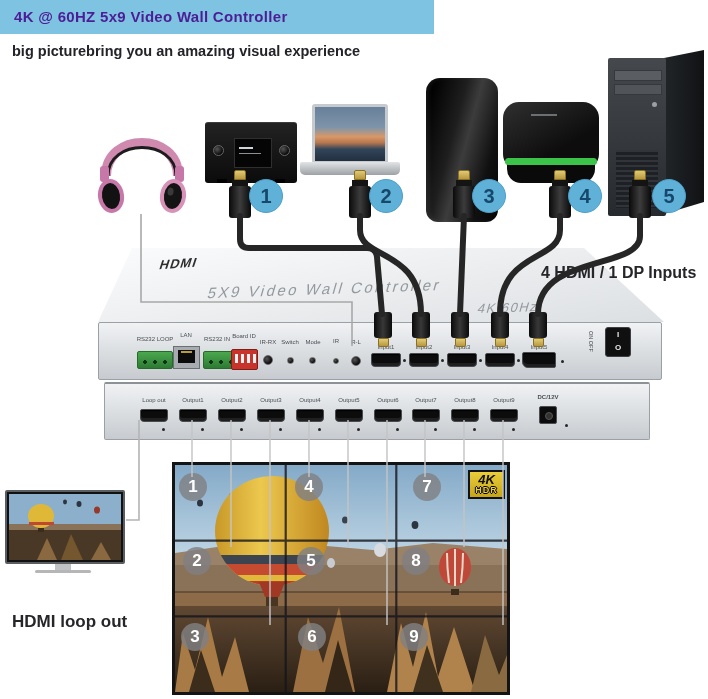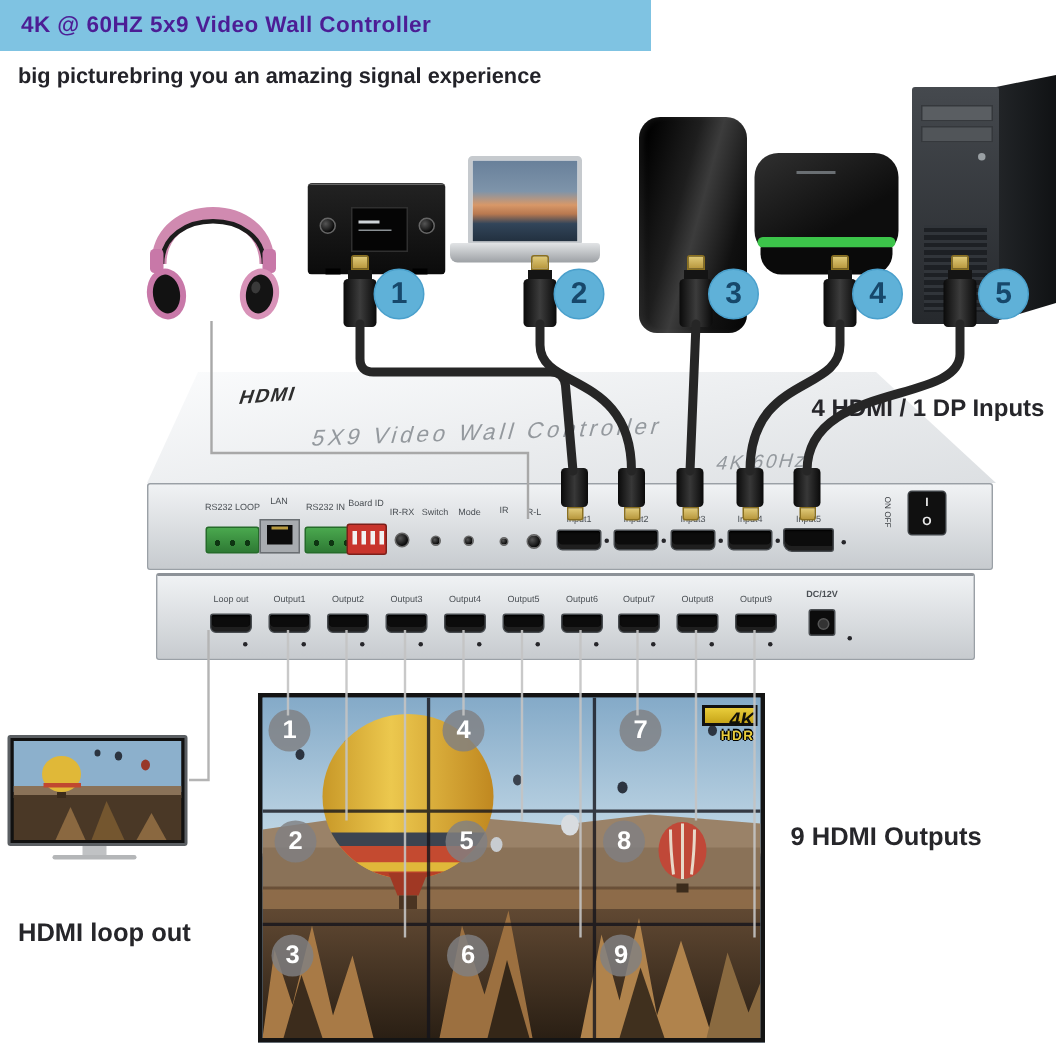--- a/index.html
+++ b/index.html
@@ -38,36 +38,36 @@
   .iplug{position:absolute;width:20px;}
   .iplug .body{width:18px;height:26px;margin:0 auto;border-radius:3px;
                background:linear-gradient(90deg,#0a0a0a,#383838 50%,#0a0a0a);}
   .iplug .tip{width:11px;height:9px;margin:0 auto;background:linear-gradient(#e0ca78,#b8983e);
               border:1px solid #8a7020;border-radius:0 0 2px 2px;box-sizing:border-box;}
   .topface{position:absolute;left:96px;top:246px;width:572px;height:78px;
            background:linear-gradient(170deg,#fbfcfd,#dcdfe2);
            clip-path:polygon(36px 2px,488px 2px,568px 76px,2px 76px);}
   .wall{position:absolute;left:172px;top:462px;width:338px;height:233px;border:3px solid #141414;
         box-sizing:border-box;background:#7898b4;}
-  .hdrbadge{position:absolute;width:37px;height:14px;background:linear-gradient(#e9cd3b,#c7a518);
-            border:2px solid #111;box-sizing:border-box;text-align:right;line-height:1;}
+  .hdrbadge{position:absolute;width:37px;height:29px;background:linear-gradient(#e9cd3b,#c7a518);
+            border:2px solid #111;box-sizing:border-box;text-align:center;line-height:1;}
   .hdrbadge .l1{font-size:13px;font-weight:bold;font-style:italic;color:#101008;margin-top:1px;}
   .hdrbadge .l2{font-size:9px;font-weight:bold;color:#e9cd3b;letter-spacing:1px;
                 text-shadow:-1px 0 #000,1px 0 #000,0 -1px #000,0 1px #000;}
   svg{display:block;}
 </style>
 </head>
 <body>
 
 <div id="canvas">
 
   <div class="abs hdr-bar">4K @ 60HZ 5x9 Video Wall Controller</div>
 
   <div class="abs intro">
-    <div>big picturebring you an amazing signal experience</div>
+    <div>big picturebring you an amazing visual experience</div>
   </div>
 
   <div class="abs" style="left:92px;top:112px;width:100px;height:118px;">
     <svg width="100" height="118" viewBox="0 0 100 118">
       <path d="M14,64 C14,20 86,20 86,64" stroke="#d08ab0" stroke-width="10" fill="none"></path>
       <path d="M16,64 C16,26 84,26 84,64" stroke="#1c1c1c" stroke-width="3" fill="none"></path>
       <rect x="8" y="54" width="9" height="16" rx="3" fill="#c878a8"></rect>
       <rect x="83" y="54" width="9" height="16" rx="3" fill="#c878a8"></rect>
       <g transform="rotate(-8 19 84)">
         <ellipse cx="19" cy="84" rx="13" ry="17" fill="#c878a8"></ellipse>
@@ -336,21 +336,20 @@
     <div class="badge-num" style="left:238px;top:8px;">7</div>
     <div class="badge-num" style="left:227px;top:82px;">8</div>
     <div class="badge-num" style="left:225px;top:158px;">9</div>
 
     <div class="hdrbadge" style="left:293px;top:5px;">
       <div class="l1">4K</div>
       <div class="l2">HDR</div>
     </div>
   </div>
 
-  <div class="cap" style="left:527px;top:548px;font-size:17px;">9 HDMI Outputs</div>
 
   <div class="abs" style="left:5px;top:490px;width:120px;height:74px;border:2px solid #5a5e62;background:#111;border-radius:2px;box-sizing:border-box;">
     <svg width="112" height="66" viewBox="0 0 112 66" style="position:absolute;left:2px;top:2px;">
       <rect x="0" y="0" width="112" height="34" fill="#8cb0cc"></rect>
       <rect x="0" y="30" width="112" height="8" fill="#8a7258"></rect>
       <rect x="0" y="36" width="112" height="30" fill="#4a3826"></rect>
       <polygon points="28,66 38,44 48,66" fill="#8a6840"></polygon>
       <polygon points="52,66 62,40 74,66" fill="#74562f"></polygon>
       <polygon points="82,66 92,48 102,66" fill="#8a6840"></polygon>
       <ellipse cx="32" cy="22" rx="13" ry="12" fill="#e0b838"></ellipse>

